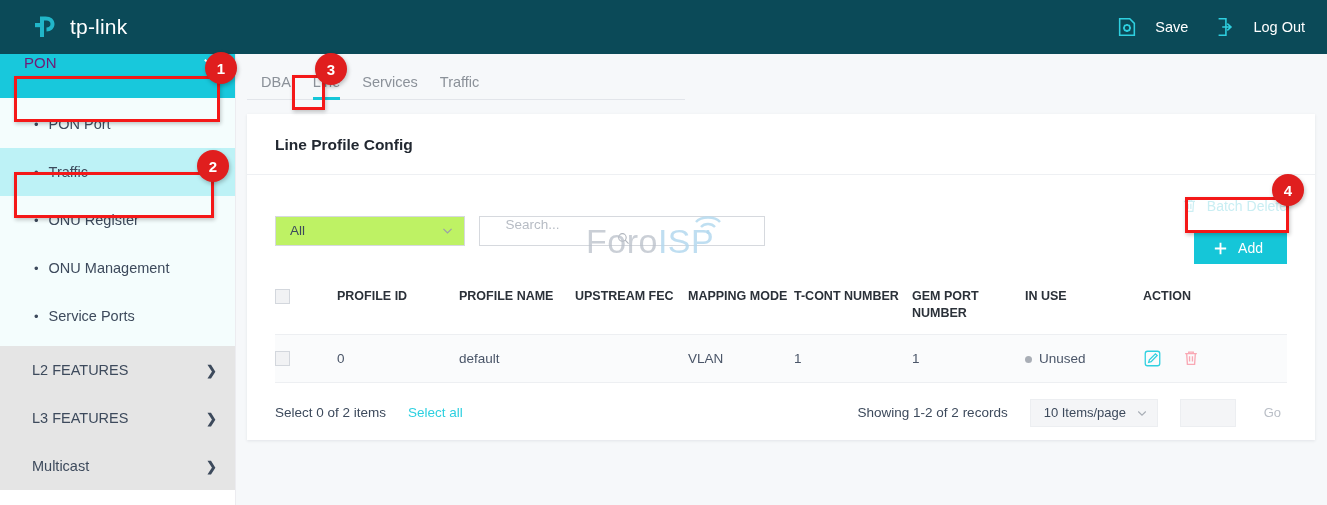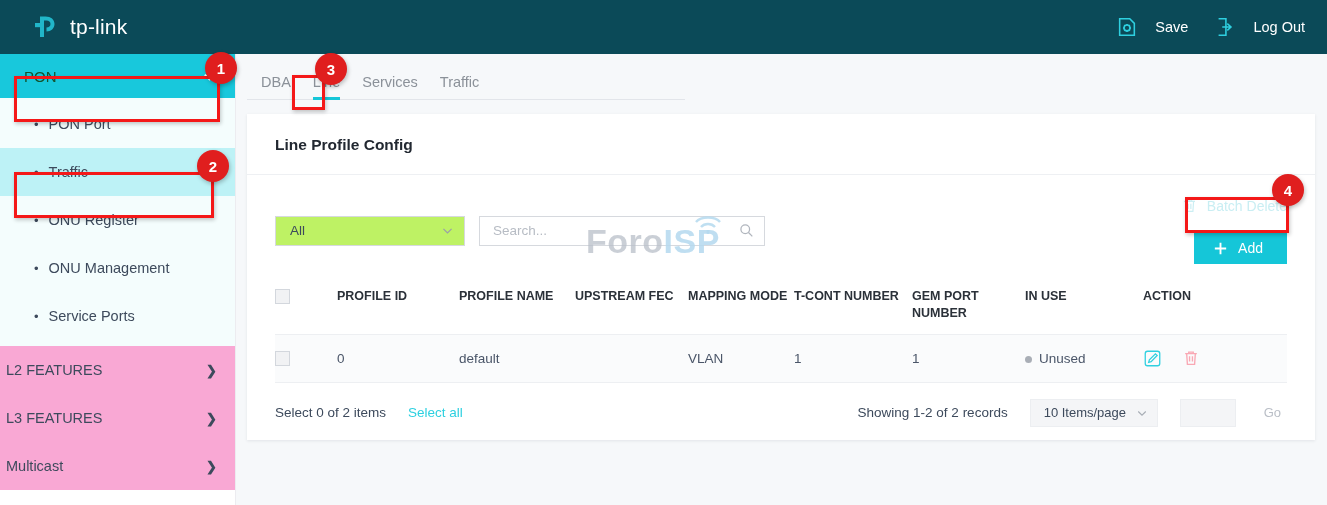--- a/index.html
+++ b/index.html
@@ -28,35 +28,35 @@
   
   .body-wrap { display: flex; height: 451px; }
 
   
   .sidebar {
     width: 235px; flex: 0 0 235px; background: #ffffff;
     height: 451px; position: relative;
     box-shadow: 1px 0 0 #ececf0;
   }
   .nav-group-head {
-    height: 44px; display: flex; align-items: center; justify-content: space-between;
-    padding: 0 18px 0 24px; font-size: 15px; color: #14532d;
+    height: 44px; display: flex; align-items: flex-start; justify-content: space-between;
+    padding: 0 18px 0 24px; font-size: 15px; color: #701a75;
     background: #18c8dc; cursor: pointer;
   }
   .nav-sub { background: #f4fdfd; padding: 2px 0 6px; }
   .nav-item {
     height: 48px; display: flex; align-items: center; gap: 10px;
     padding-left: 34px; font-size: 14.5px; color: #3d4a5c; cursor: pointer;
   }
   .nav-item .bullet { font-size: 13px; line-height: 1; color: #3d4a5c; }
   .nav-item.active { background: #bdf2f6; }
   .nav-row {
     height: 48px; display: flex; align-items: center; justify-content: space-between;
-    padding: 0 18px 0 6px; font-size: 14.5px; color: #3d4a5c;
-    background: #f9a8d4; cursor: pointer;
+    padding: 0 18px 0 32px; font-size: 14.5px; color: #3d4a5c;
+    background: #e5e5e5; cursor: pointer;
   }
   .chev-r { color: #3d4a5c; font-size: 13px; font-weight: bold; }
 
   
   .main { flex: 1; position: relative; padding: 0 12px 0 12px; }
   .tabs {
     display: flex; align-items: flex-end; gap: 22px;
     height: 46px; padding-left: 14px;
     border-bottom: 1px solid #e2e5ea; width: 438px;
   }
@@ -85,20 +85,21 @@
   .select-box {
     width: 190px; height: 30px; border: 1px solid #d6d9de; background: #bef264;
     display: flex; align-items: center; justify-content: space-between;
     padding: 0 10px 0 14px; font-size: 13.5px; color: #3d4a5c; cursor: pointer;
   }
   .search-box {
     margin-left: 14px; width: 286px; height: 30px;
     border: 1px solid #d6d9de; background: #fff;
     display: flex; align-items: center; justify-content: space-between;
     padding: 0 10px 0 13px;
+    flex-direction: column;
   }
   .search-box input {
     border: none; outline: none; font-size: 13.5px; color: #3d4a5c;
     width: 236px; font-family: "Liberation Sans", sans-serif; background: transparent;
   }
   .search-box input::placeholder { color: #b7bcc4; }
   .toolbar-right { margin-left: auto; display: flex; align-items: flex-end; gap: 18px; flex-direction: column; }
   .batch-delete {
     display: flex; align-items: center; gap: 9px;
     font-size: 14px; color: #c9eef3; cursor: default;
@@ -158,21 +159,21 @@
     padding: 0 8px; color: #3d4a5c;
   }
   .go-btn {
     background: transparent; border: none; font-size: 13px; color: #b9bec6;
     cursor: pointer; font-family: "Liberation Sans", sans-serif; padding: 0 6px;
   }
 
   
   .watermark {
     position: absolute; left: 586px; top: 222px; pointer-events: none;
-    font-size: 34px; font-weight: bold; letter-spacing: .5px; z-index: 3;
+    font-size: 34px; font-weight: normal; letter-spacing: .5px; z-index: 3;
   }
   .wm-foro { color: #b9bfc9; opacity: .75; }
   .wm-isp { color: #b4d9ef; opacity: .85; }
   .wm-wifi { position: absolute; left: 102px; top: -14px; }
 
   
   .hl {
     position: absolute; border: 3px solid #f41818; pointer-events: none; z-index: 8;
     box-shadow: 1px 2px 4px rgba(0,0,0,.22);
   }

